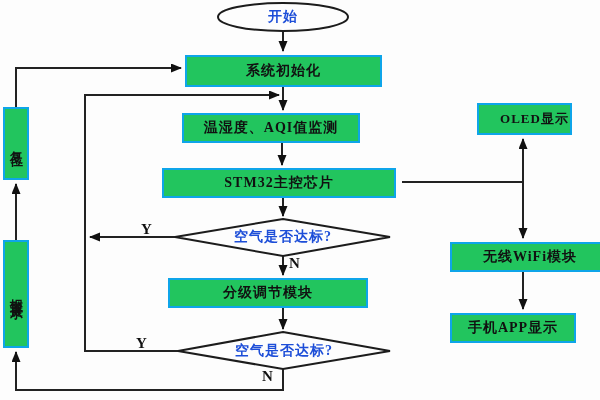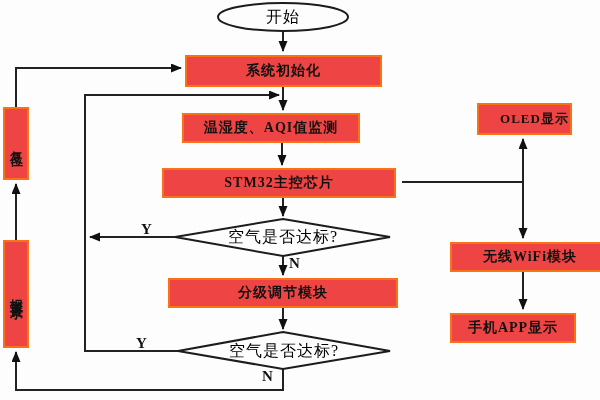--- a/index.html
+++ b/index.html
@@ -4,31 +4,31 @@
 <style>
   html,body{margin:0;padding:0;background:#e8e8e8;}
   .stage{
     position:relative;width:600px;height:400px;background:#fdfdfd;
     font-family:"Liberation Serif","DejaVu Serif",serif;
     overflow:hidden;
   }
   .layer{position:absolute;left:0;top:0;width:600px;height:400px;}
   .node{
     position:absolute;box-sizing:border-box;
-    border:2px solid #f97316;background:#ef4444;
+    border:2px solid #0ea5e9;background:#22c55e;
     display:flex;align-items:center;justify-content:center;
     font-weight:bold;color:#111;font-size:14px;letter-spacing:1px;
   }
   .node.vertical{
     writing-mode:vertical-rl;text-orientation:upright;
     letter-spacing:3px;font-size:13px;
   }
   .shape-label{
     position:absolute;display:flex;align-items:center;justify-content:center;
-    font-weight:normal;color:#000000;font-size:16px;letter-spacing:1px;
+    font-weight:bold;color:#1d4ed8;font-size:14px;letter-spacing:1px;
     pointer-events:none;
   }
   .edge-label{
     position:absolute;font-weight:bold;color:#111;font-size:15px;
     font-family:"Liberation Serif","DejaVu Serif",serif;
   }
   svg .shape{fill:#fdfdfd;stroke:#1c1c1c;stroke-width:2;}
   svg .edge{fill:none;stroke:#222;stroke-width:2;}
 </style>
 </head>
@@ -63,21 +63,21 @@
     <polygon class="shape" points="283,219 390,237 283,256 175,237"></polygon>
     <polygon class="shape" points="283,332 390,351 283,369 178,351"></polygon>
   </svg>
 
   <div class="node" style="left:185px;top:55px;width:197px;height:32px;">系统初始化</div>
 
   <div class="node" style="left:182px;top:113px;width:178px;height:30px;">温湿度、AQI值监测</div>
 
   <div class="node" style="left:162px;top:168px;width:234px;height:30px;">STM32主控芯片</div>
 
-  <div class="node" style="left:168px;top:278px;width:230px;height:30px;">分级调节模块</div>
+  <div class="node" style="left:168px;top:278px;width:200px;height:30px;">分级调节模块</div>
 
   <div class="node vertical" style="left:3px;top:107px;width:26px;height:73px;">复位</div>
 
   <div class="node vertical" style="left:3px;top:240px;width:26px;height:108px;">报警提示</div>
 
   <div class="node" style="left:477px;top:103px;width:95px;height:32px;font-size:13px;padding-left:20px;">OLED显示</div>
 
   <div class="node" style="left:450px;top:242px;width:160px;height:30px;">无线WiFi模块</div>
 
   <div class="node" style="left:450px;top:313px;width:126px;height:30px;">手机APP显示</div>

